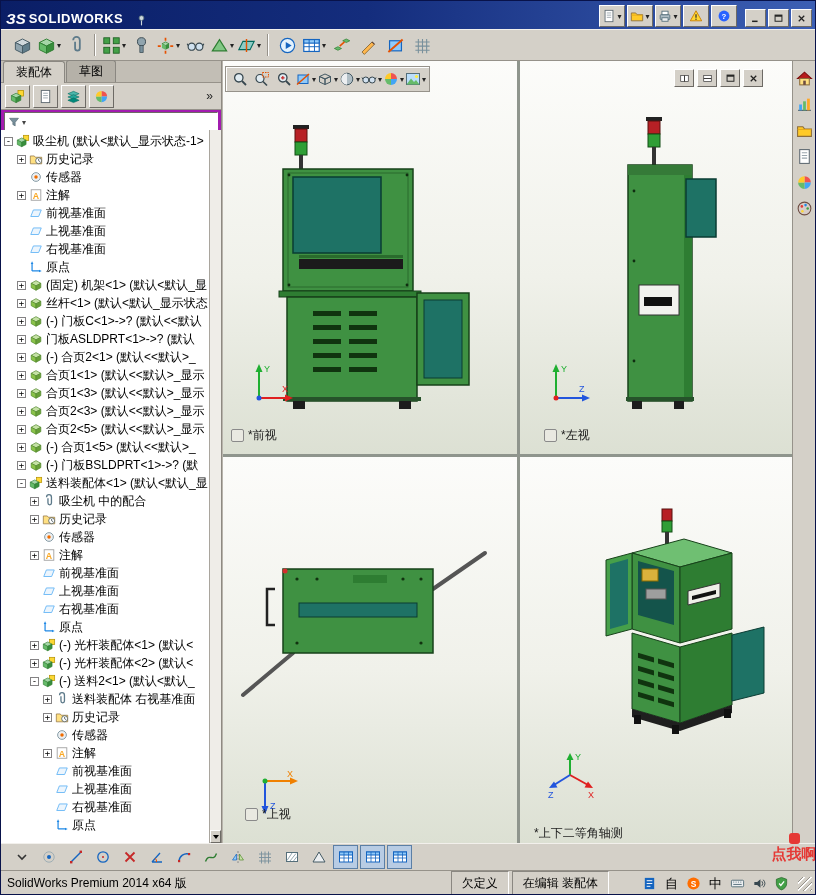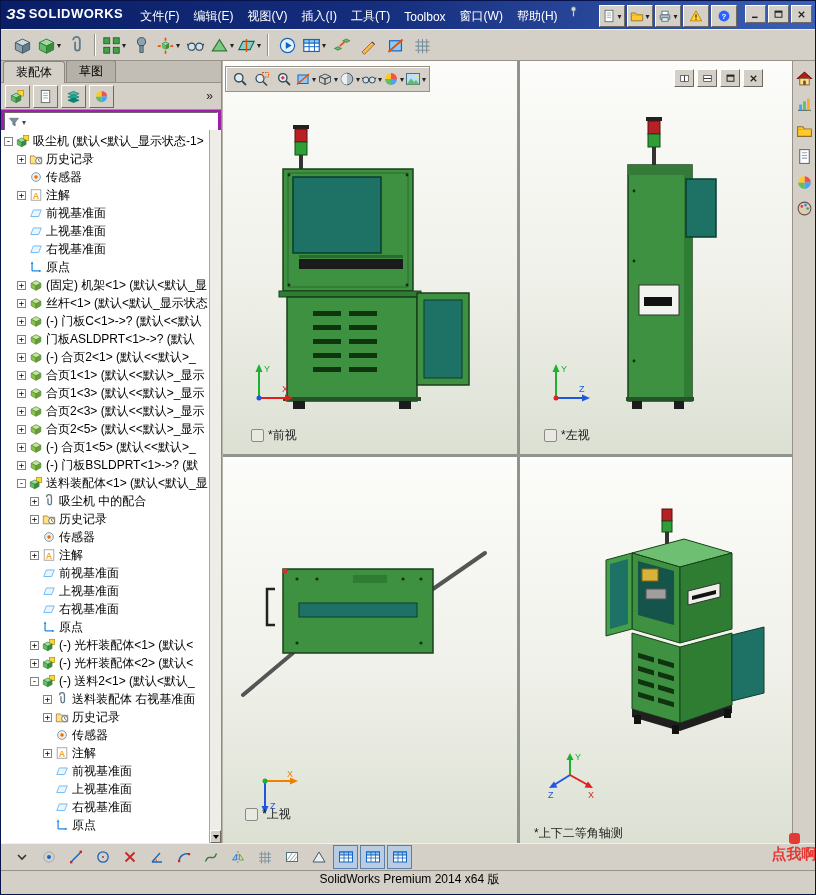--- a/index.html
+++ b/index.html
@@ -2,21 +2,21 @@
 <html><head>
 <meta charset="utf-8">
 <style>
   html,body{margin:0;padding:0;background:#6b6b6b;}
   #app{position:relative;width:816px;height:895px;background:#d4d0c8;overflow:hidden;
        font-family:"Liberation Sans","DejaVu Sans",sans-serif;font-size:12px;color:#000;
        border:1px solid #08124a;box-sizing:border-box;}
   
   .titlebar{position:absolute;left:0;top:0;width:100%;height:42px;box-sizing:border-box;
     background:linear-gradient(90deg,#0a1e66 0%,#142d7d 45%,#3c5fb4 100%);
-    display:flex;align-items:flex-start;color:#fff;padding:4px 3px;}
+    display:flex;align-items:flex-end;color:#fff;padding:16px 3px;}
   .logo{display:flex;align-items:center;margin:0 10px 0 2px;white-space:nowrap;}
   .logo-mark{font-weight:bold;font-style:italic;font-size:15px;margin-right:3px;color:#fff;}
   .logo-text{font-weight:bold;font-size:13px;letter-spacing:.5px;}
   .menu-item{padding:3px 7px;cursor:default;white-space:nowrap;}
   .pinwrap{margin-left:2px;display:flex;align-items:center;}
   .quick{display:flex;align-items:center;margin-left:auto;gap:2px;}
   .qbtn{width:24px;height:20px;background:#d4d0c8;border:1px solid;border-color:#fff #6d6a65 #6d6a65 #fff;
         display:flex;align-items:center;justify-content:center;}
   .qbtn .sicon{width:14px;height:14px;}
   .qdd{font-size:8px;color:#222;margin-left:1px;}
@@ -83,21 +83,21 @@
   .tpbtn{width:19px;height:19px;display:flex;align-items:center;justify-content:center;}
   .tpbtn .sicon{width:17px;height:17px;}
   
   .bbar{position:absolute;left:0;top:842px;width:100%;height:27px;box-sizing:border-box;background:#d4d0c8;
         border-top:1px solid #f2f0ec;display:flex;align-items:center;padding:0 8px;gap:2px;}
   .bbtn{width:23px;height:22px;display:flex;align-items:center;justify-content:center;border:1px solid transparent;}
   .bbtn .sicon{width:16px;height:16px;}
   .bbtn.active{background:#b8cce4;border:1px solid #5b7fa6;}
   
   .sbar{position:absolute;left:0;top:869px;width:100%;height:26px;box-sizing:border-box;background:#d4d0c8;
-        border-top:1px solid #96928a;display:flex;align-items:center;padding:0 3px;gap:3px;flex-direction:column;}
+        border-top:1px solid #96928a;display:flex;align-items:center;padding:0 3px;gap:3px;}
   .sapp{padding-left:3px;white-space:nowrap;}
   .sspacer{flex:1;}
   .sfield{border:1px solid;border-color:#8a8781 #fff #fff #8a8781;height:26px;box-sizing:border-box;
           display:flex;align-items:center;padding:0 10px;white-space:nowrap;}
   .tray{display:flex;align-items:center;gap:3px;margin-left:28px;}
   .trico{width:19px;height:19px;display:flex;align-items:center;justify-content:center;}
   .trico .sicon{width:15px;height:15px;}
   .trtxt{font-size:13px;}
   .grip{width:14px;height:14px;margin-left:4px;
         background:repeating-linear-gradient(135deg,#d4d0c8 0 3px,#96928a 3px 4px,#fff 4px 5px);}
@@ -381,30 +381,20 @@
   </defs>
 </svg>
 
 <div id="app">
 
   <div class="titlebar">
     <div class="logo">
       <span class="logo-mark">ЗS</span>
       <span class="logo-text">SOLIDWORKS</span>
     </div>
-    <div id="menus" style="display:flex;align-items:center;">
-        <span class="menu-item">文件(F)</span>
-        <span class="menu-item">编辑(E)</span>
-        <span class="menu-item">视图(V)</span>
-        <span class="menu-item">插入(I)</span>
-        <span class="menu-item">工具(T)</span>
-        <span class="menu-item">Toolbox</span>
-        <span class="menu-item">窗口(W)</span>
-        <span class="menu-item">帮助(H)</span>
-      </div>
     <span class="pinwrap">
         <svg class="sicon" style="width:13px;height:13px">
           <use href="#sy-pin"></use>
         </svg>
       </span>
     <div class="quick" id="quick">
         <div class="qbtn">
           <svg class="sicon">
             <use href="#sy-page"></use>
           </svg>
@@ -892,21 +882,21 @@
       </svg>
       <svg class="triad" style="left:26px;bottom:46px" width="48" height="48" viewBox="0 0 48 48">
         <line x1="10" y1="38" x2="10" y2="11" stroke="#1faf31" stroke-width="2"></line>
         <polygon points="10,4 6.5,12 13.5,12" fill="#1faf31"></polygon>
         <text x="15" y="12" fill="#1faf31" font-size="9">Y</text>
         <line x1="10" y1="38" x2="37" y2="38" stroke="#e02020" stroke-width="2"></line>
         <polygon points="44,38 36,34.5 36,41.5" fill="#e02020"></polygon>
         <text x="33" y="32" fill="#e02020" font-size="9">X</text>
         <circle cx="10" cy="38" r="2.5" fill="#2255dd"></circle>
       </svg>
-      <div class="vplabel" style="left:28px;bottom:10px">
+      <div class="vplabel" style="left:8px;bottom:10px">
         <span class="vpicon"></span>
         <span>*前视</span>
       </div>
     </div>
 
     <div class="pane" id="pane2">
       <svg class="draw" width="274" height="393" viewBox="0 0 274 393">
         <rect x="126" y="56" width="16" height="4" fill="#222"></rect>
         <rect x="128" y="60" width="12" height="13" fill="#b72025" stroke="#58100f"></rect>
         <rect x="128" y="73" width="12" height="13" fill="#2f9e36" stroke="#124d15"></rect>

